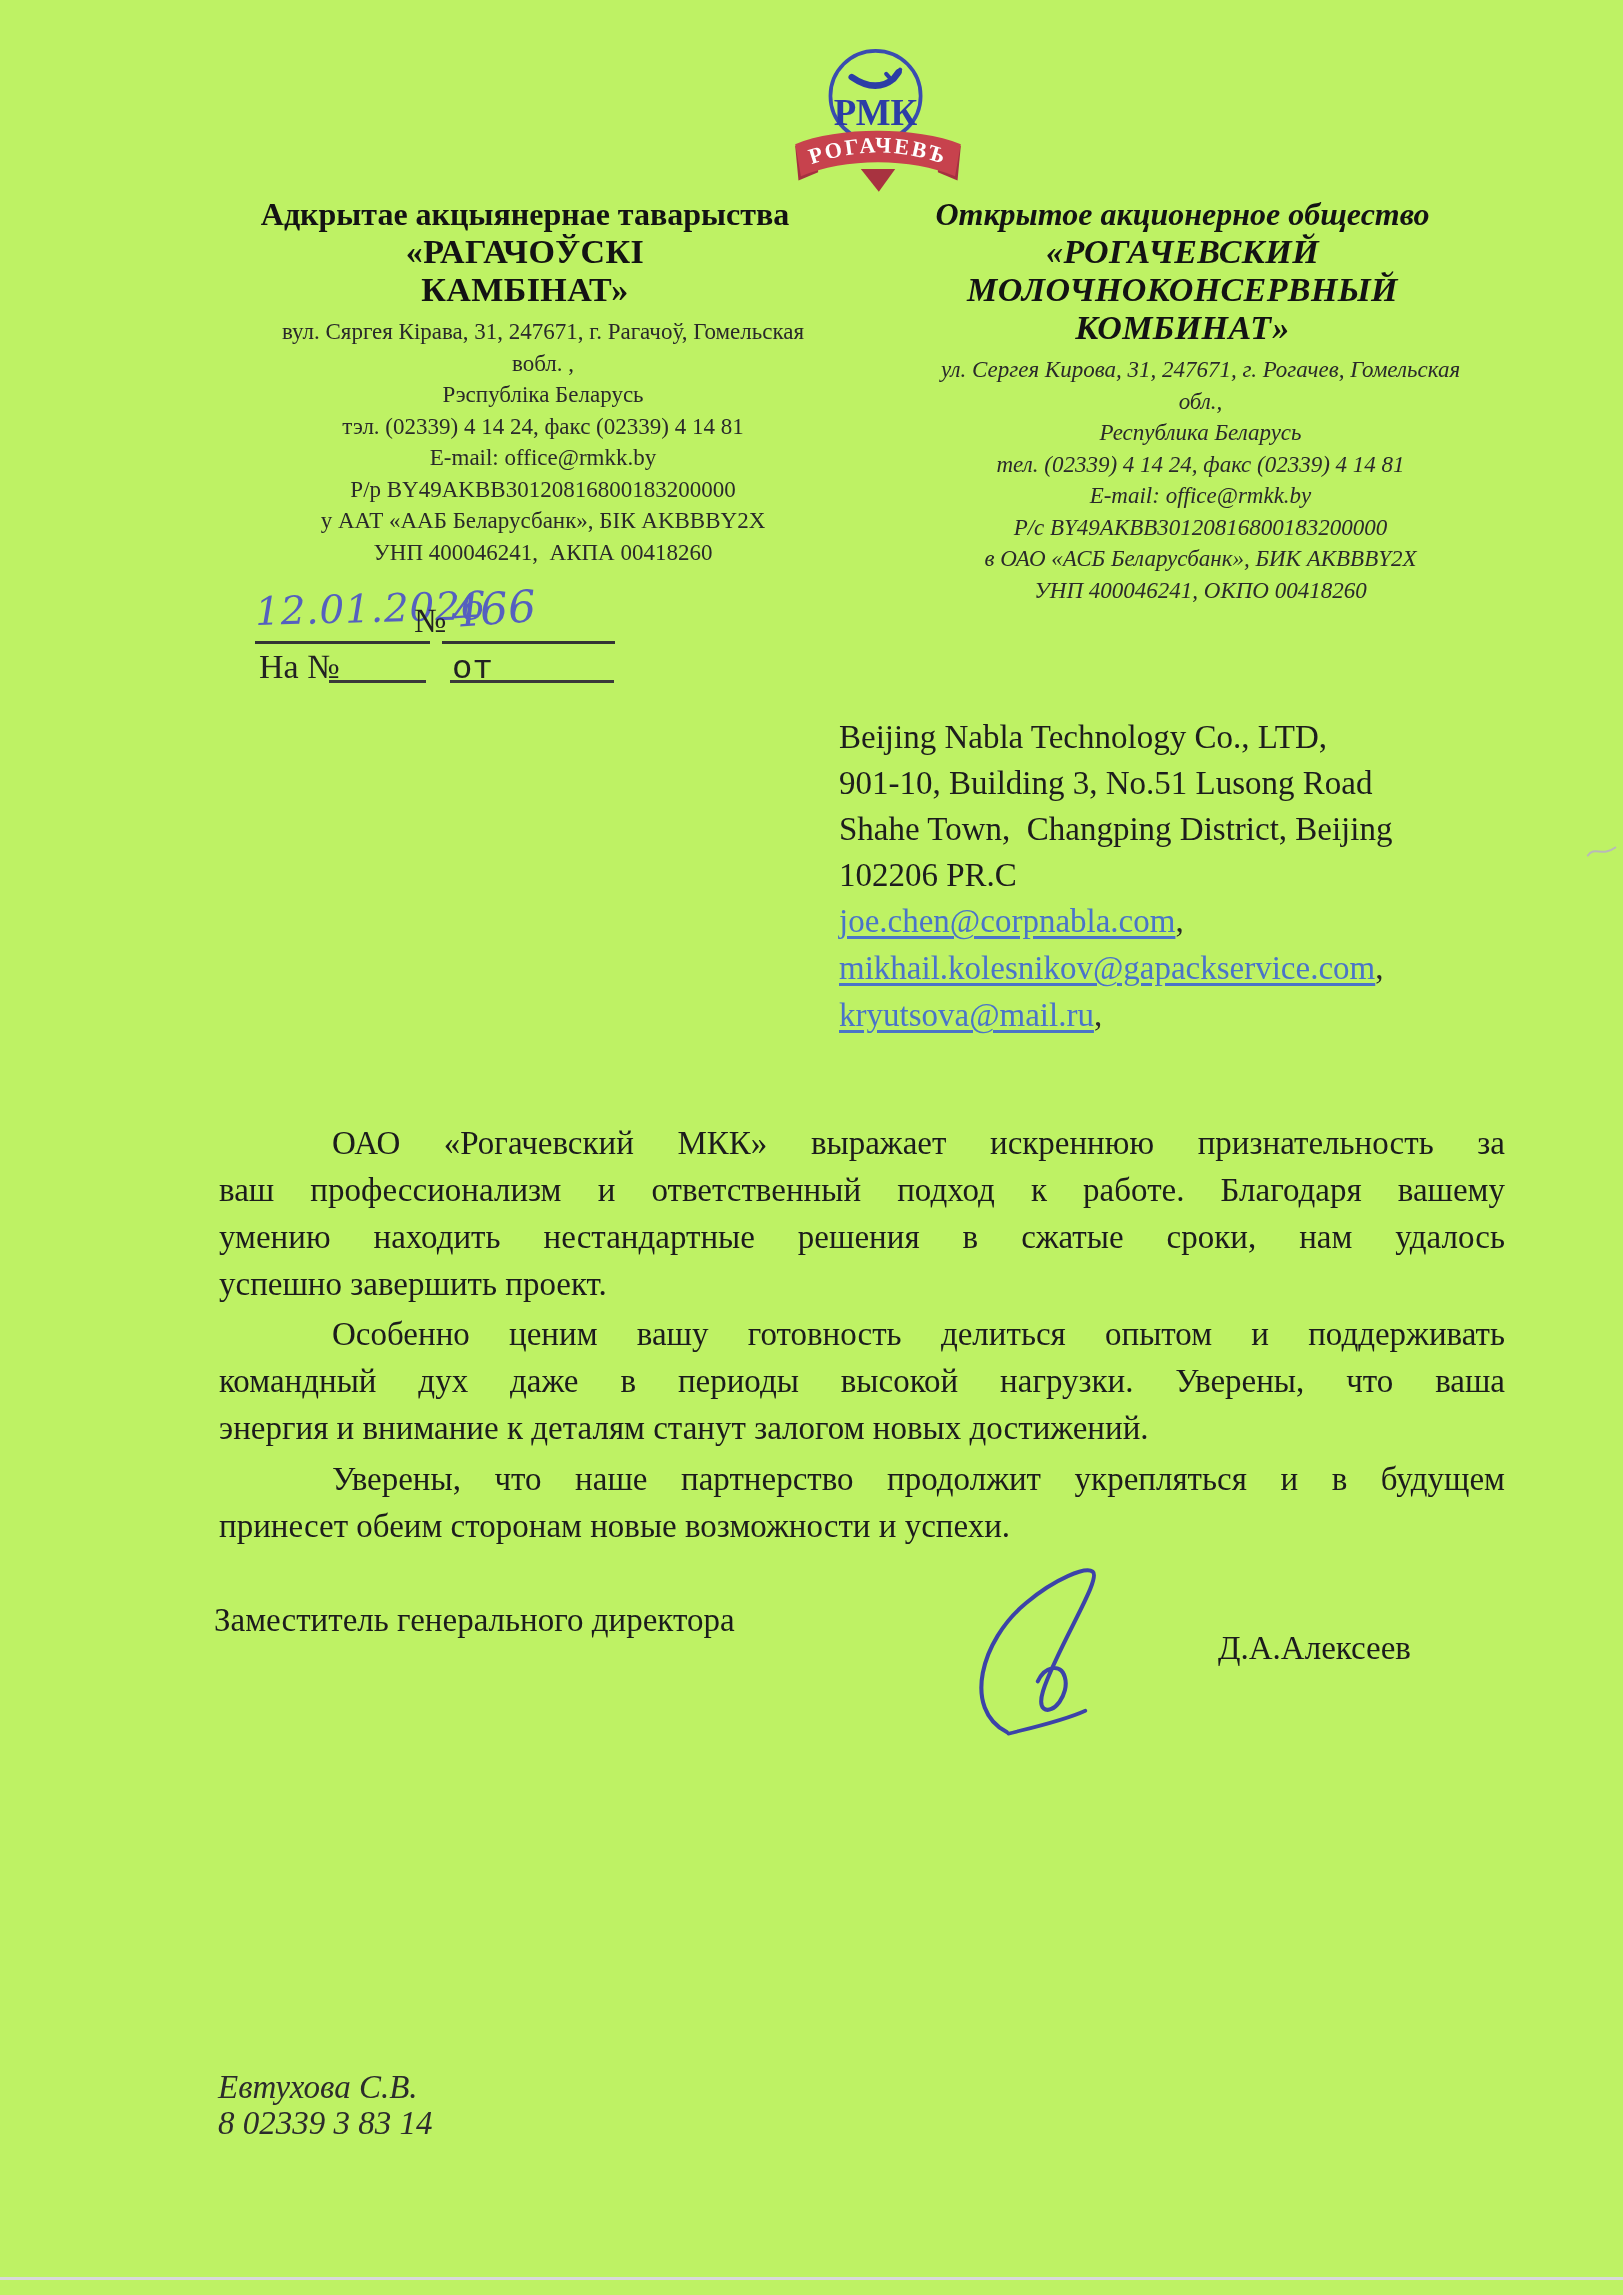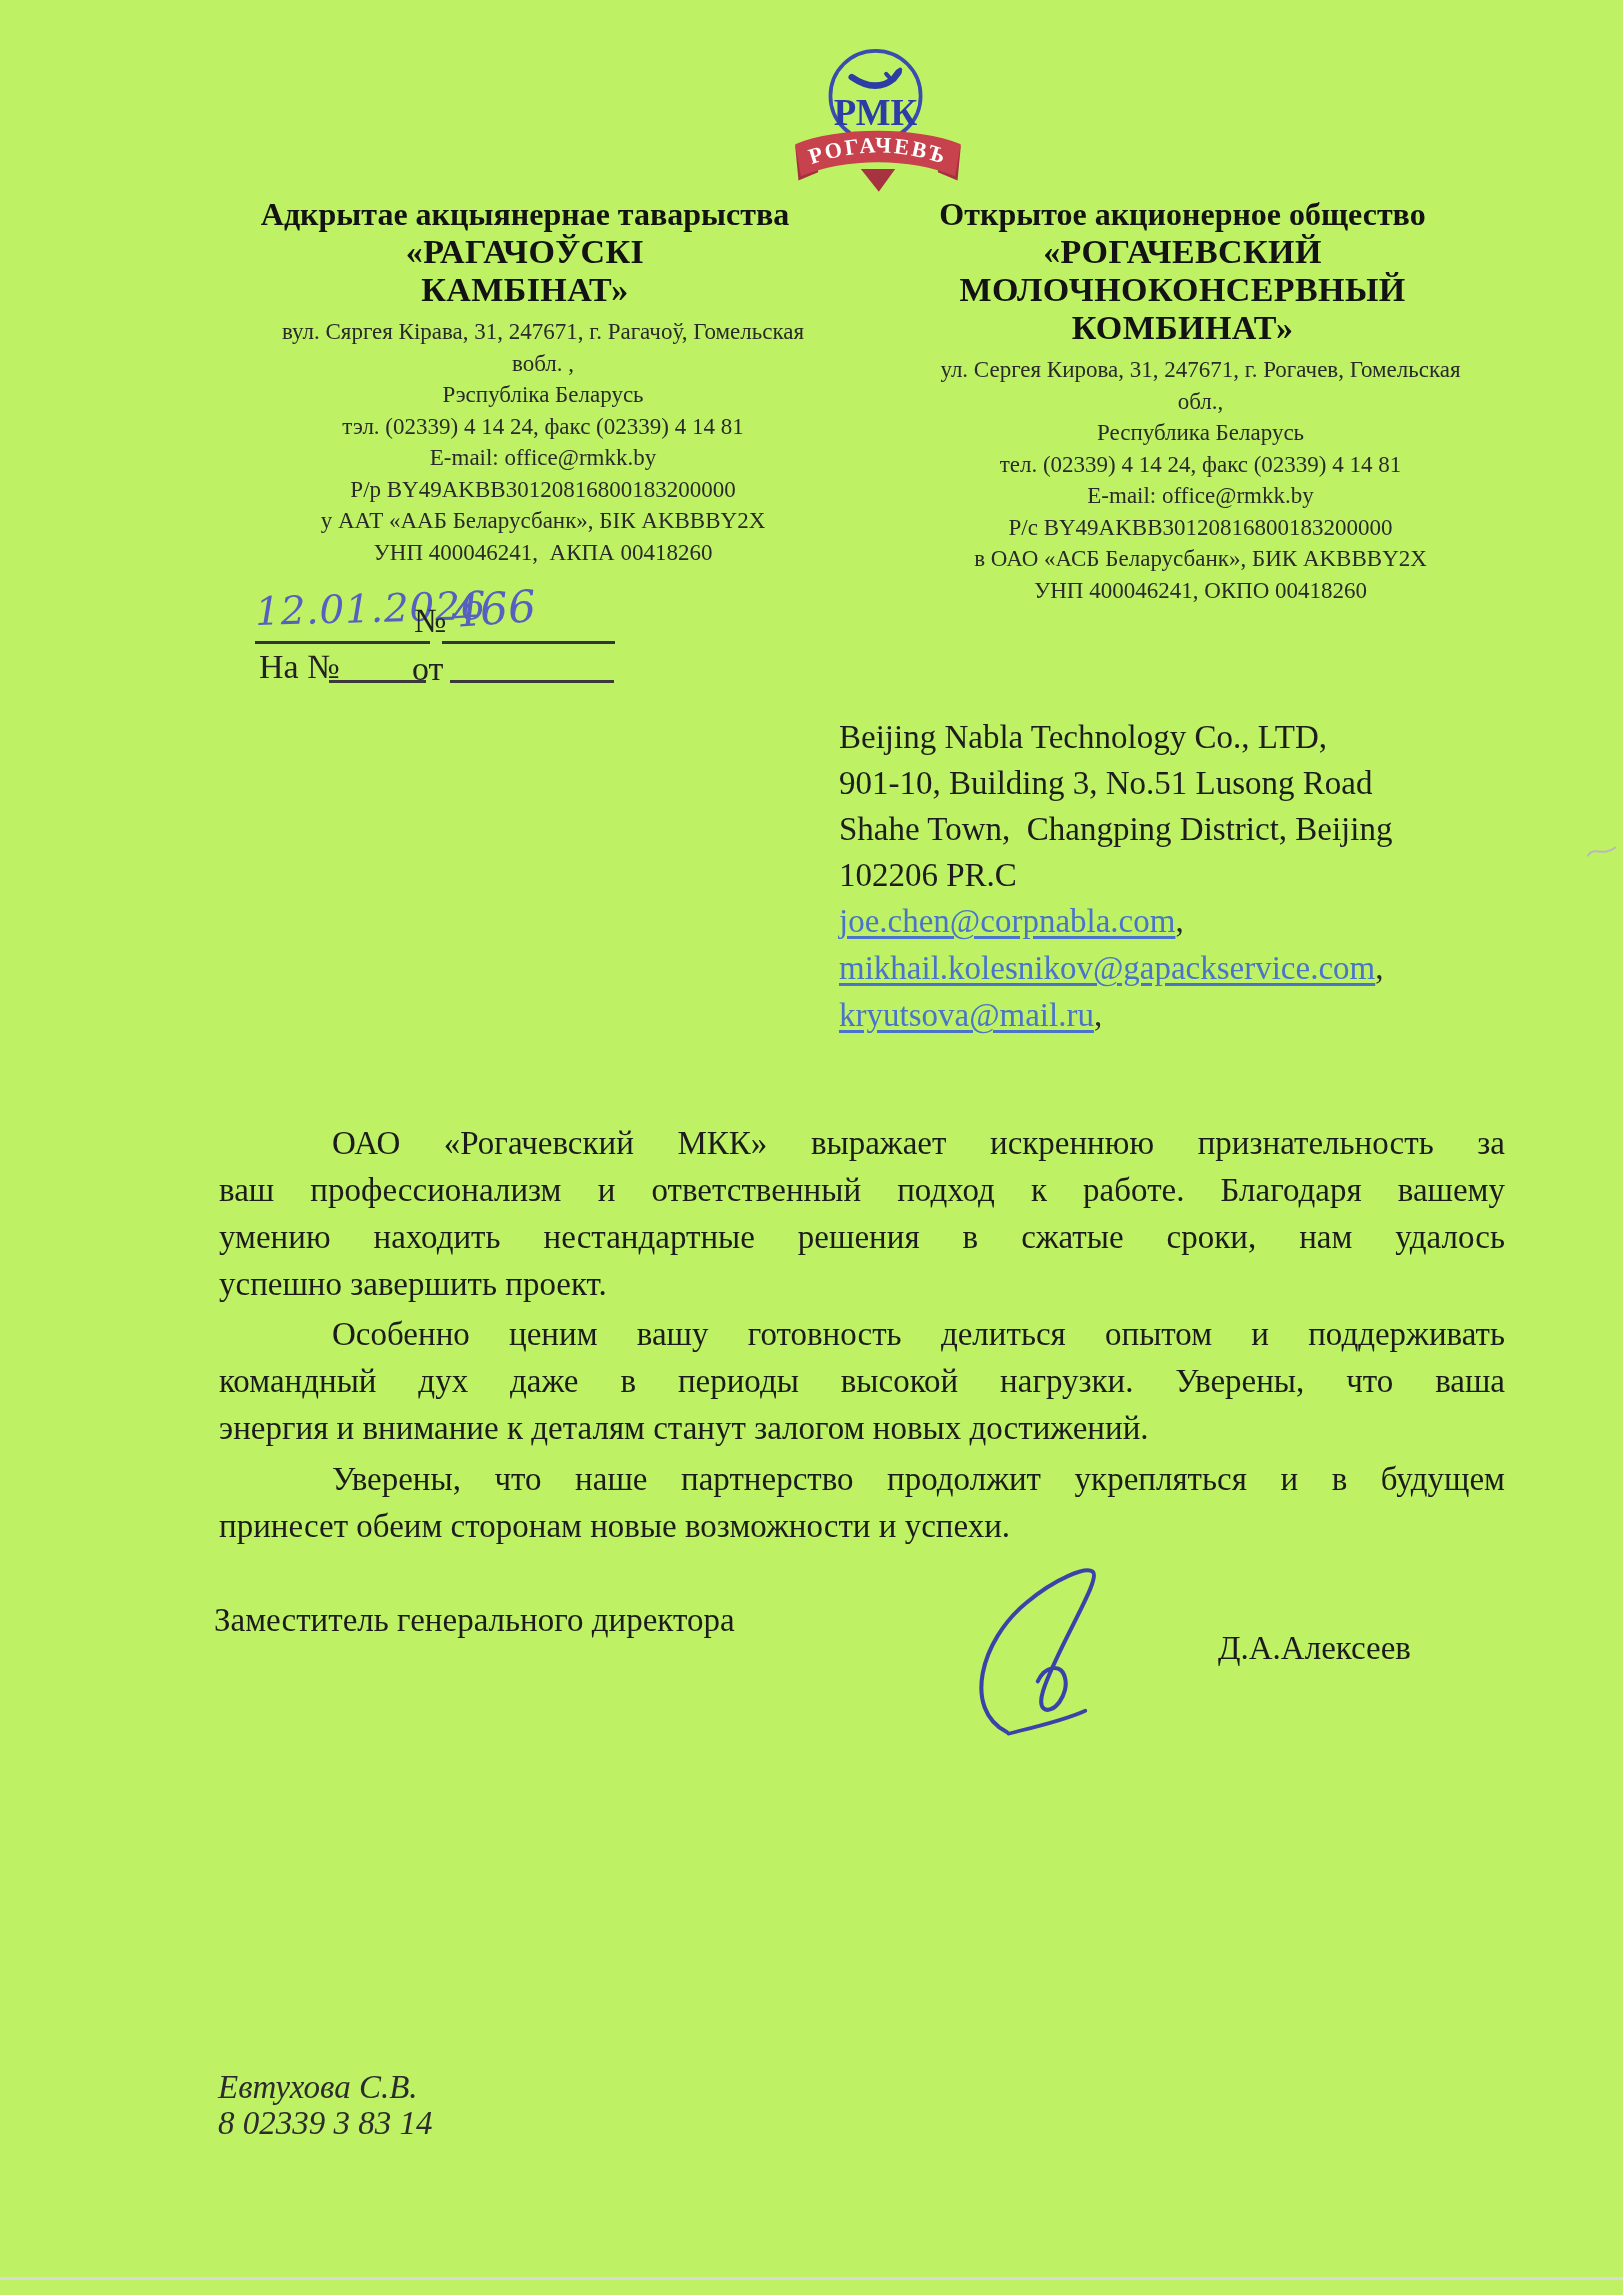--- a/index.html
+++ b/index.html
@@ -67,21 +67,21 @@
       <div class="detail">вул. Сяргея Кірава, 31, 247671, г. Рагачоў, Гомельская вобл. ,</div>
       <div class="detail">Рэспубліка Беларусь</div>
       <div class="detail">тэл. (02339) 4 14 24, факс (02339) 4 14 81</div>
       <div class="detail">E-mail: office@rmkk.by</div>
       <div class="detail">Р/р BY49AKBB30120816800183200000</div>
       <div class="detail">у ААТ «ААБ Беларусбанк», БІК AKBBBY2X</div>
       <div class="detail">УНП 400046241,  АКПА 00418260</div>
     </div>
   </div>
 
-  <div class="abs col" style="left:884px;top:195px;width:597px;">
+  <div class="abs col" style="left:884px;top:195px;width:597px;font-style:italic;">
     <div class="org-type">Открытое акционерное общество</div>
     <div class="org-name">«РОГАЧЕВСКИЙ</div>
     <div class="org-name">МОЛОЧНОКОНСЕРВНЫЙ</div>
     <div class="org-name">КОМБИНАТ»</div>
     <div class="org-details">
       <div class="detail">ул. Сергея Кирова, 31, 247671, г. Рогачев, Гомельская обл.,</div>
       <div class="detail">Республика Беларусь</div>
       <div class="detail">тел. (02339) 4 14 24, факс (02339) 4 14 81</div>
       <div class="detail">E-mail: office@rmkk.by</div>
       <div class="detail">Р/с BY49AKBB30120816800183200000</div>
@@ -91,21 +91,21 @@
   </div>
 
   <div class="abs hand" style="left:255px;top:586px;font-size:39px;transform:rotate(-1.5deg);letter-spacing:0.8px;">12.01.2026</div>
   <div class="abs ref-print" style="left:414px;top:602px;">№</div>
   <div class="abs hand" style="left:452px;top:583px;font-size:44px;transform:rotate(-4deg);">466</div>
   <div class="abs uline" style="left:255px;top:641px;width:175px;"></div>
   <div class="abs uline" style="left:442px;top:641px;width:173px;"></div>
 
   <div class="abs ref-print" style="left:259px;top:648px;">На №</div>
   <div class="abs uline2" style="left:329px;top:680px;width:97px;"></div>
-  <div class="abs ref-print" style="left:412px;top:650px;">от</div>
+  <div class="abs ref-print" style="left:452px;top:650px;font-family:Liberation Mono, monospace;">от</div>
   <div class="abs uline2" style="left:450px;top:680px;width:164px;"></div>
 
   <div class="abs" style="left:839px;top:714px;width:761px;">
     <div class="addr-line">Beijing Nabla Technology Co., LTD,</div>
     <div class="addr-line">901-10, Building 3, No.51 Lusong Road</div>
     <div class="addr-line">Shahe Town,  Changping District, Beijing</div>
     <div class="addr-line">102206 PR.C</div>
     <div class="email-line"><span class="email">joe.chen@corpnabla.com</span><span class="comma">,</span></div>
     <div class="email-line"><span class="email">mikhail.kolesnikov@gapackservice.com</span><span class="comma">,</span></div>
     <div class="email-line"><span class="email">kryutsova@mail.ru</span><span class="comma">,</span></div>

